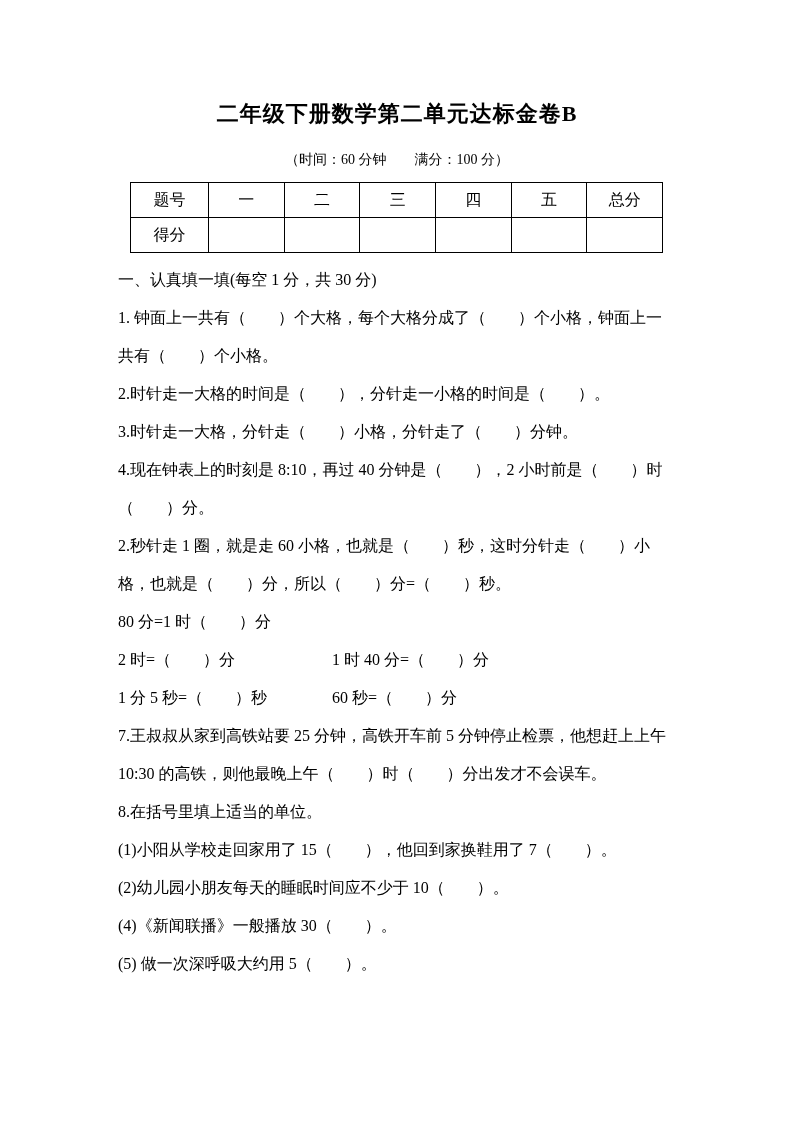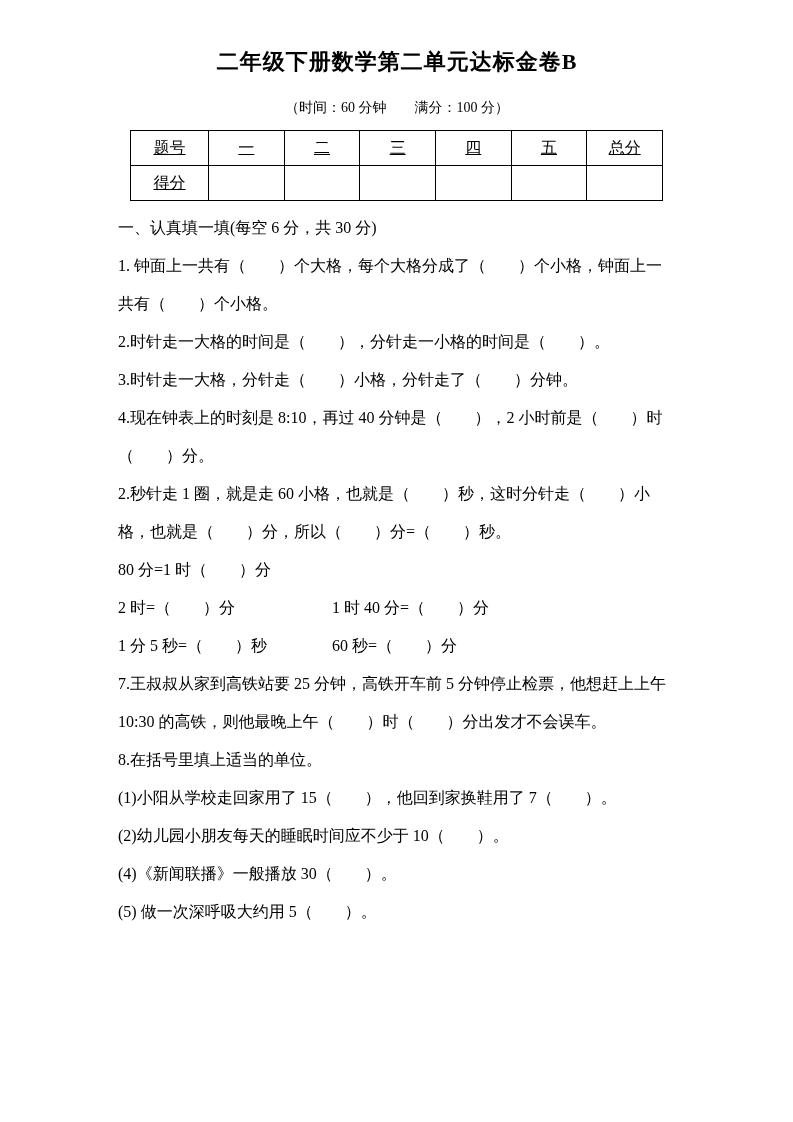--- a/index.html
+++ b/index.html
@@ -8,21 +8,21 @@
     height: 1122px;
     background: #ffffff;
   }
   body {
     font-family: "Liberation Serif", "DejaVu Serif", serif;
     color: #000000;
   }
   .page {
     width: 793px;
     height: 1122px;
-    padding: 48px 117px 0 118px;
+    padding: 100px 117px 0 118px;
     background: #ffffff;
     overflow: hidden;
   }
   .title {
     text-align: center;
     font-size: 22px;
     font-weight: bold;
     line-height: 28px;
     letter-spacing: 1px;
   }
@@ -30,21 +30,20 @@
     text-align: center;
     font-size: 14px;
     line-height: 20px;
     margin-top: 22px;
   }
   table.score-table {
     border-collapse: collapse;
     table-layout: fixed;
     width: 533px;
     margin: 12px 0 0 12px;
-    text-decoration: underline;
   }
   table.score-table td {
     border: 1px solid #000000;
     height: 35px;
     text-align: center;
     vertical-align: middle;
     font-size: 16px;
   }
   table.score-table td.c0 { width: 78px; }
   .content {
@@ -86,21 +85,21 @@
         <td></td>
         <td></td>
         <td></td>
         <td></td>
         <td></td>
       </tr>
     </tbody>
   </table>
 
   <div class="content">
-    <p>一、认真填一填(每空 6 分，共 30 分)</p>
+    <p>一、认真填一填(每空 1 分，共 30 分)</p>
 
     <p>1. 钟面上一共有（　　）个大格，每个大格分成了（　　）个小格，钟面上一共有（　　）个小格。</p>
     <p>2.时针走一大格的时间是（　　），分针走一小格的时间是（　　）。</p>
     <p>3.时针走一大格，分针走（　　）小格，分针走了（　　）分钟。</p>
     <p>4.现在钟表上的时刻是 8:10，再过 40 分钟是（　　），2 小时前是（　　）时（　　）分。</p>
     <p>2.秒针走 1 圈，就是走 60 小格，也就是（　　）秒，这时分针走（　　）小格，也就是（　　）分，所以（　　）分=（　　）秒。</p>
 
     <div class="q6-row">
       <span class="q6-right">80 分=1 时（　　）分</span>
     </div>

